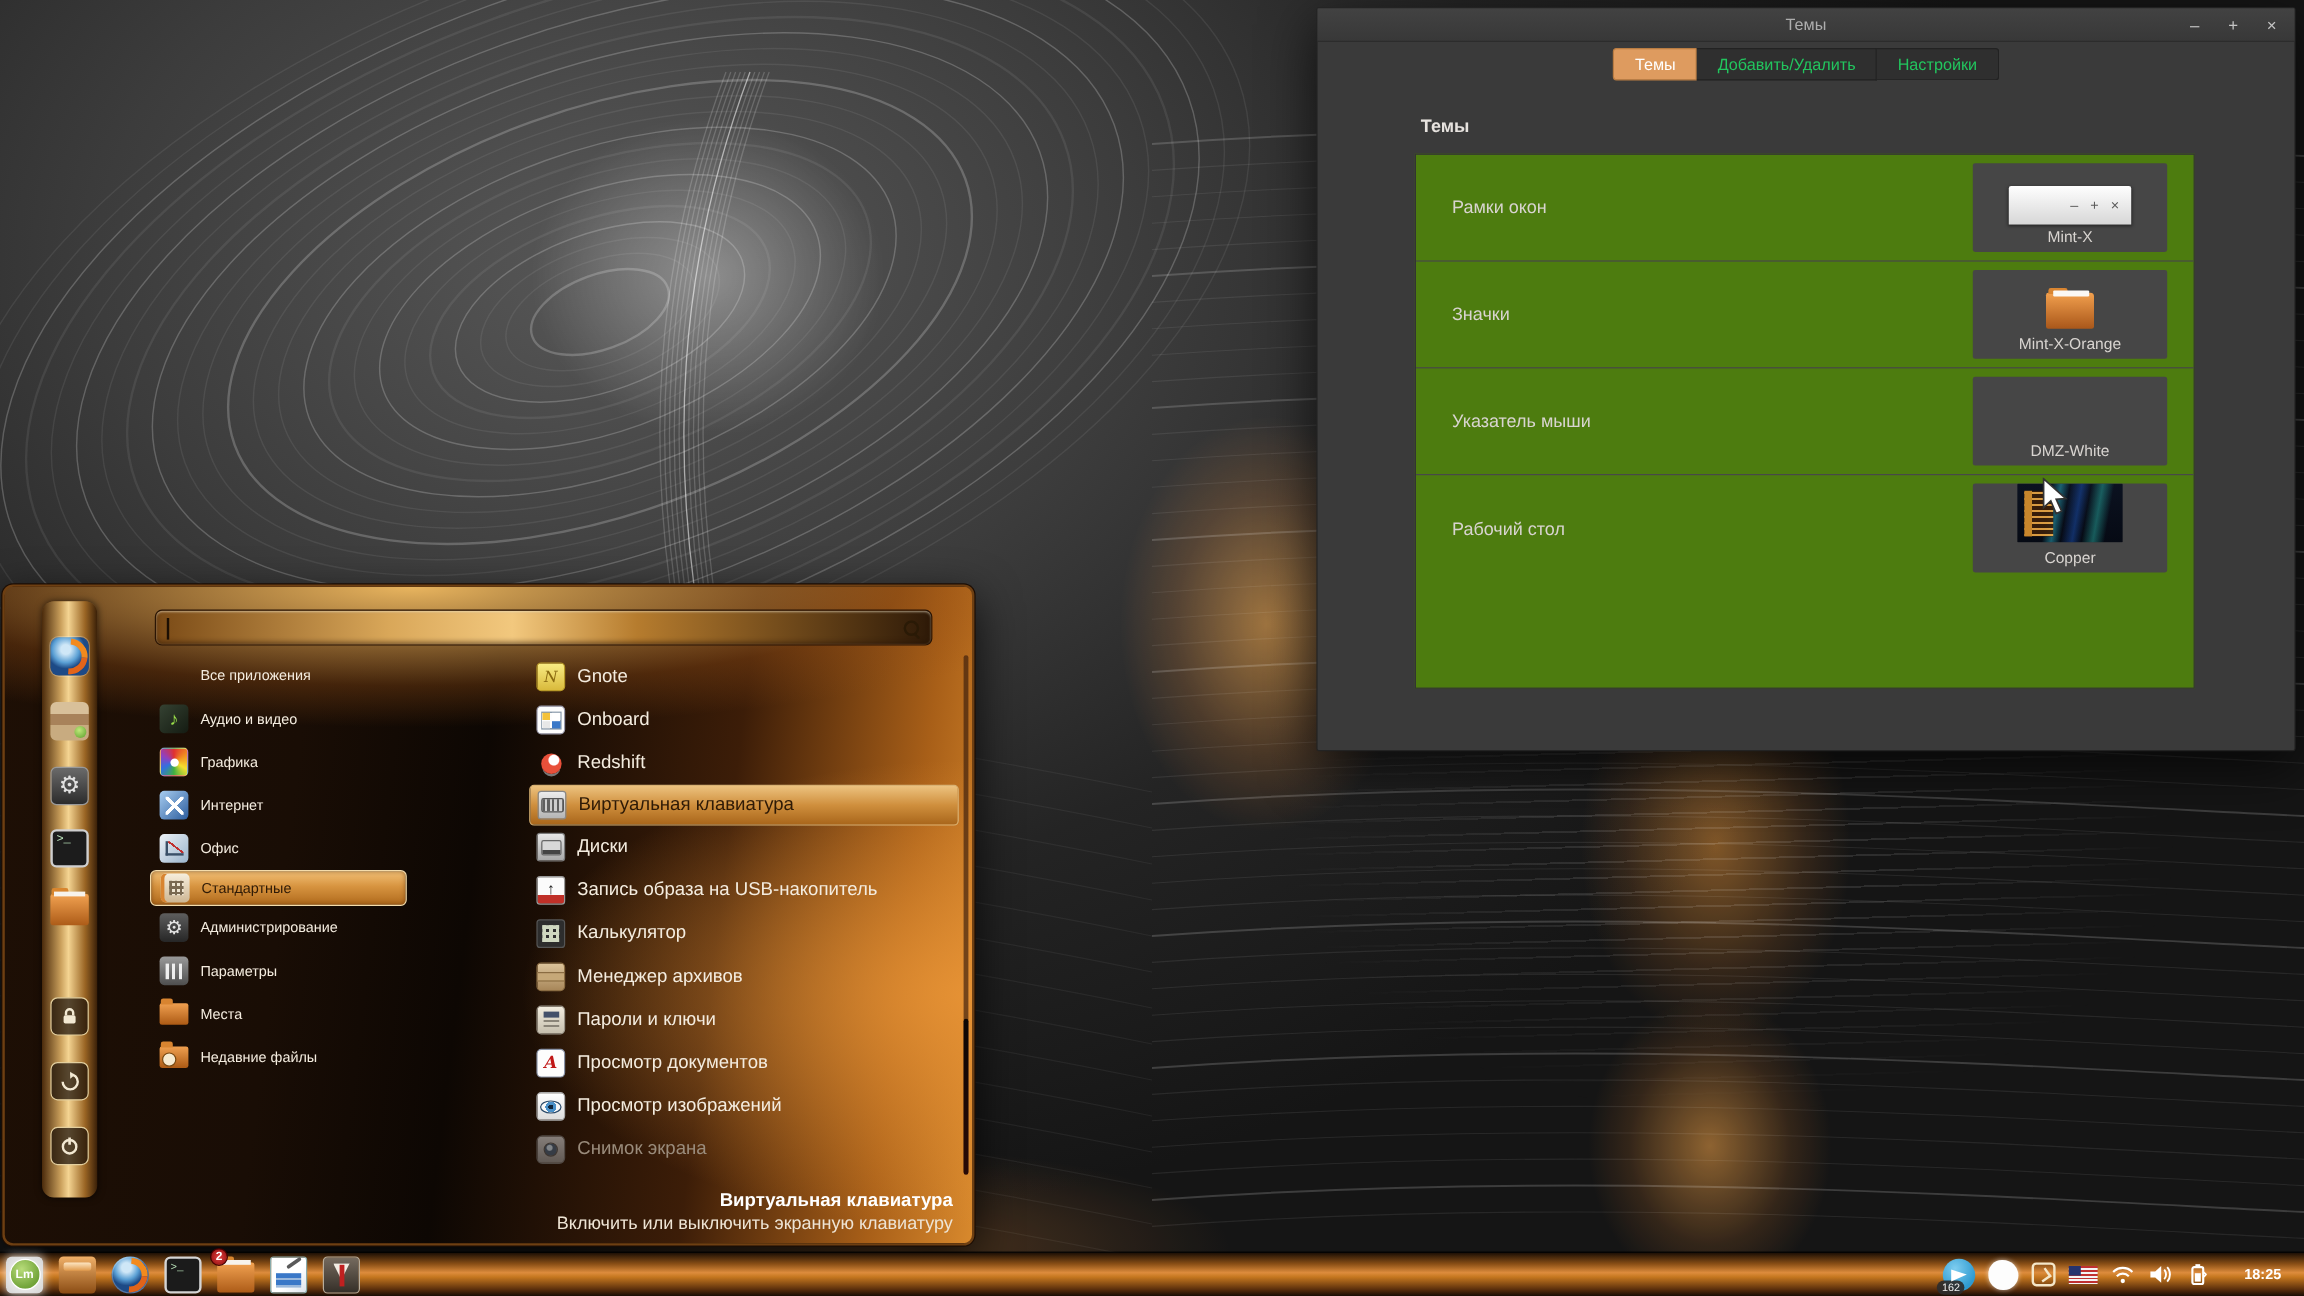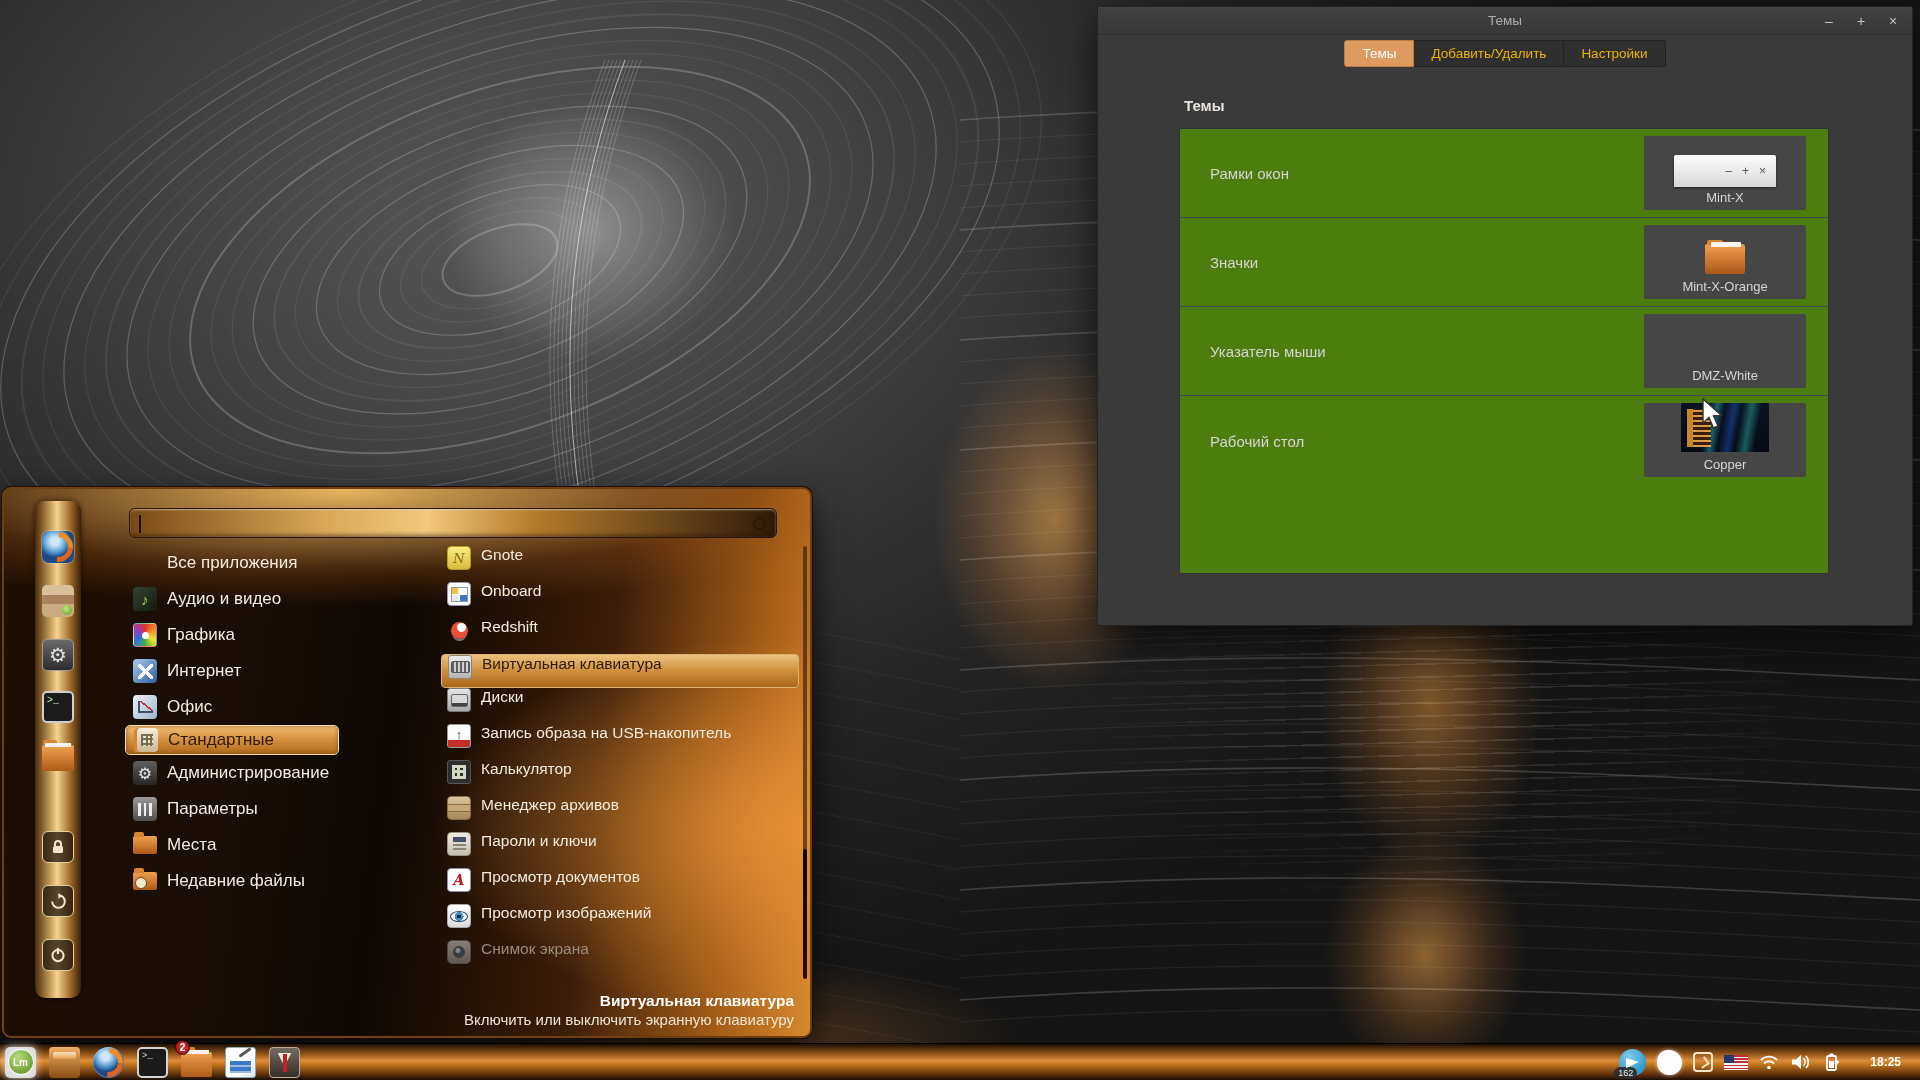--- a/index.html
+++ b/index.html
@@ -34,21 +34,21 @@
   .win { position:absolute; left:1097px; top:6px; width:816px; height:620px;
     background:#3a3a3a; border:1px solid #232323; border-radius:2px;
     box-shadow:0 14px 44px rgba(0,0,0,.65); }
   .win-titlebar { height:28px; background:linear-gradient(#424242,#383838);
     border-bottom:1px solid #2c2c2c; position:relative; display:flex; align-items:center; justify-content:center; }
   .win-title { color:#adadad; font-size:13.5px; }
   .win-btns { position:absolute; right:10px; top:0; height:28px; display:flex; align-items:center; gap:14px; }
   .win-btn { color:#c4c4c4; font-size:14px; width:18px; text-align:center; cursor:default; line-height:28px; }
   .tabstrip { height:36px; display:flex; align-items:center; justify-content:center; }
   .tab { height:27px; padding:0 17px; display:flex; align-items:center; font-size:13.5px;
-    background:#2f2f2f; color:#eab308; border:1px solid #222; border-left:none; }
+    background:#2f2f2f; color:#22c55e; border:1px solid #222; border-left:none; }
   .tab:first-child { border-left:1px solid #222; border-radius:3px 0 0 3px; }
   .tab:last-child { border-radius:0 3px 3px 0; }
   .tab.active { background:#de9b5f; color:#ffffff; border-color:#b97c42; }
   .win-section { position:absolute; left:86px; top:90px; color:#e6e2de; font-size:15px; font-weight:bold; }
   .theme-list { position:absolute; left:81px; top:121px; width:650px; height:446px;
     background:#4d7c0f; border:1px solid #333; }
   .trow { height:89px; position:relative; border-bottom:1px solid #484848; }
   .trow:last-child { border-bottom:none; }
   .trow-label { position:absolute; left:30px; top:50%; transform:translateY(-50%);
     color:#d8d4d0; font-size:15px; }
@@ -135,25 +135,25 @@
     box-shadow:inset 0 1px 2px rgba(255,245,220,.55), inset 0 -2px 4px rgba(40,20,5,.55); }
   .msearch .caret { position:absolute; left:9px; top:6px; width:1.5px; height:18px; background:#1c0f04; }
   .msearch .mag { position:absolute; right:9px; top:7px; width:15px; height:15px; }
   .msearch .mag::before { content:""; position:absolute; left:1px; top:1px; width:9px; height:9px;
     border:2px solid #2a1a06; border-radius:50%; }
   .msearch .mag::after { content:""; position:absolute; right:0px; bottom:0px; width:6px; height:2px;
     background:#2a1a06; transform:rotate(45deg); border-radius:1px; }
   
   .cats { position:absolute; left:121px; top:56px; width:214px; }
   .cat { height:36px; display:flex; align-items:center; gap:10px; padding:0 8px;
-    color:#f4ecdf; font-size:17px; border-radius:5px; }
+    color:#f4ecdf; font-size:12px; border-radius:5px; }
   .cat.selected { background:linear-gradient(#f3c177,#d79440 45%,#b06a1c);
     border:1px solid #f4dcab; box-shadow:inset 0 0 4px rgba(90,45,8,.6); color:#2e1a06; height:30px; }
   .apps { position:absolute; left:437px; top:57px; width:358px; }
-  .app { height:36px; display:flex; gap:10px; padding:0 6px;
+  .app { height:36px; display:flex; align-items:center; gap:10px; padding:0 6px;
     color:#f4ecdf; font-size:15.5px; border-radius:4px; }
   .app.selected { background:linear-gradient(#ecc27f,#cf8f3d 50%,#a9661b);
     border:1px solid #d9b273; color:#2e1a06; height:34px; }
   .app.disabled { color:#9a8c7c; }
   
   .ic { width:24px; height:24px; flex:none; border-radius:4px; position:relative;
     display:flex; align-items:center; justify-content:center; }
   .ic.none { background:transparent; }
   .ic.audio { background:linear-gradient(135deg,#354232,#141b12); color:#9adf4a; font-size:15px; }
   .ic.audio::after { content:"♪"; }

